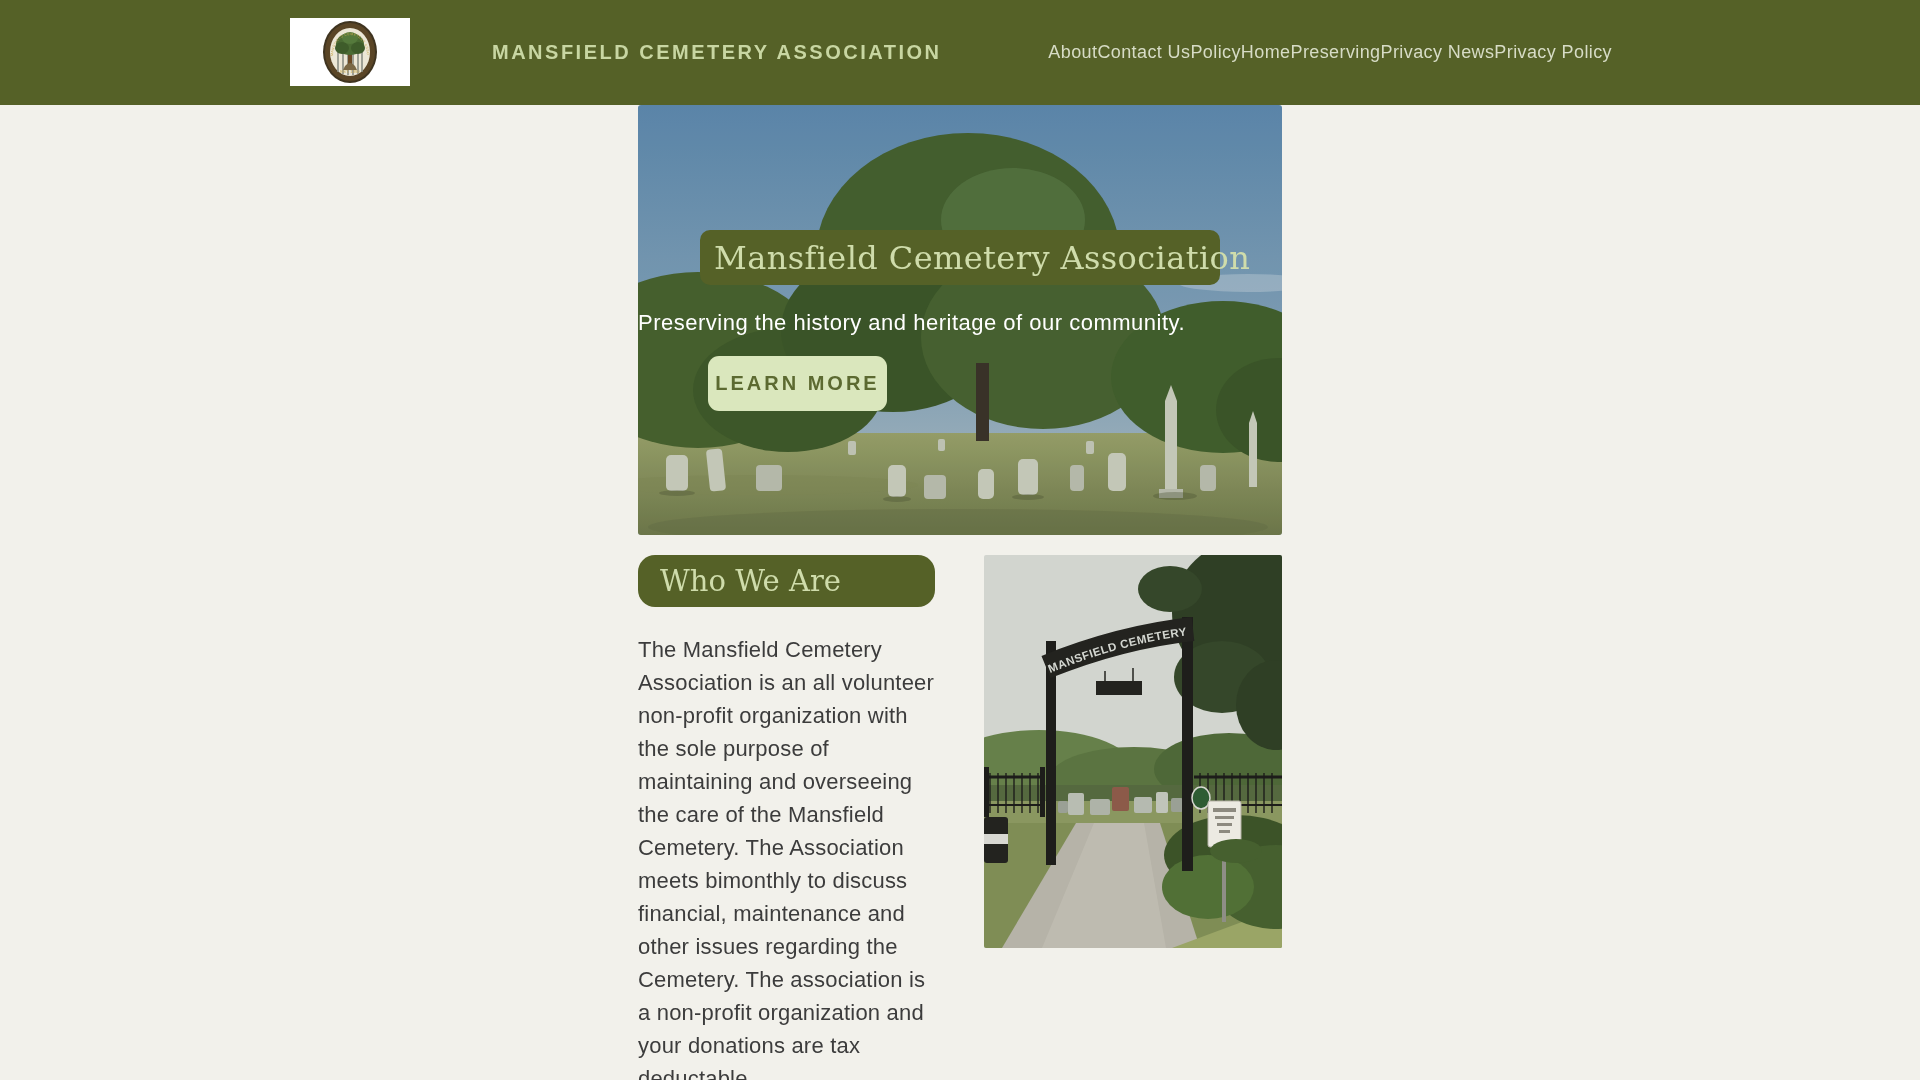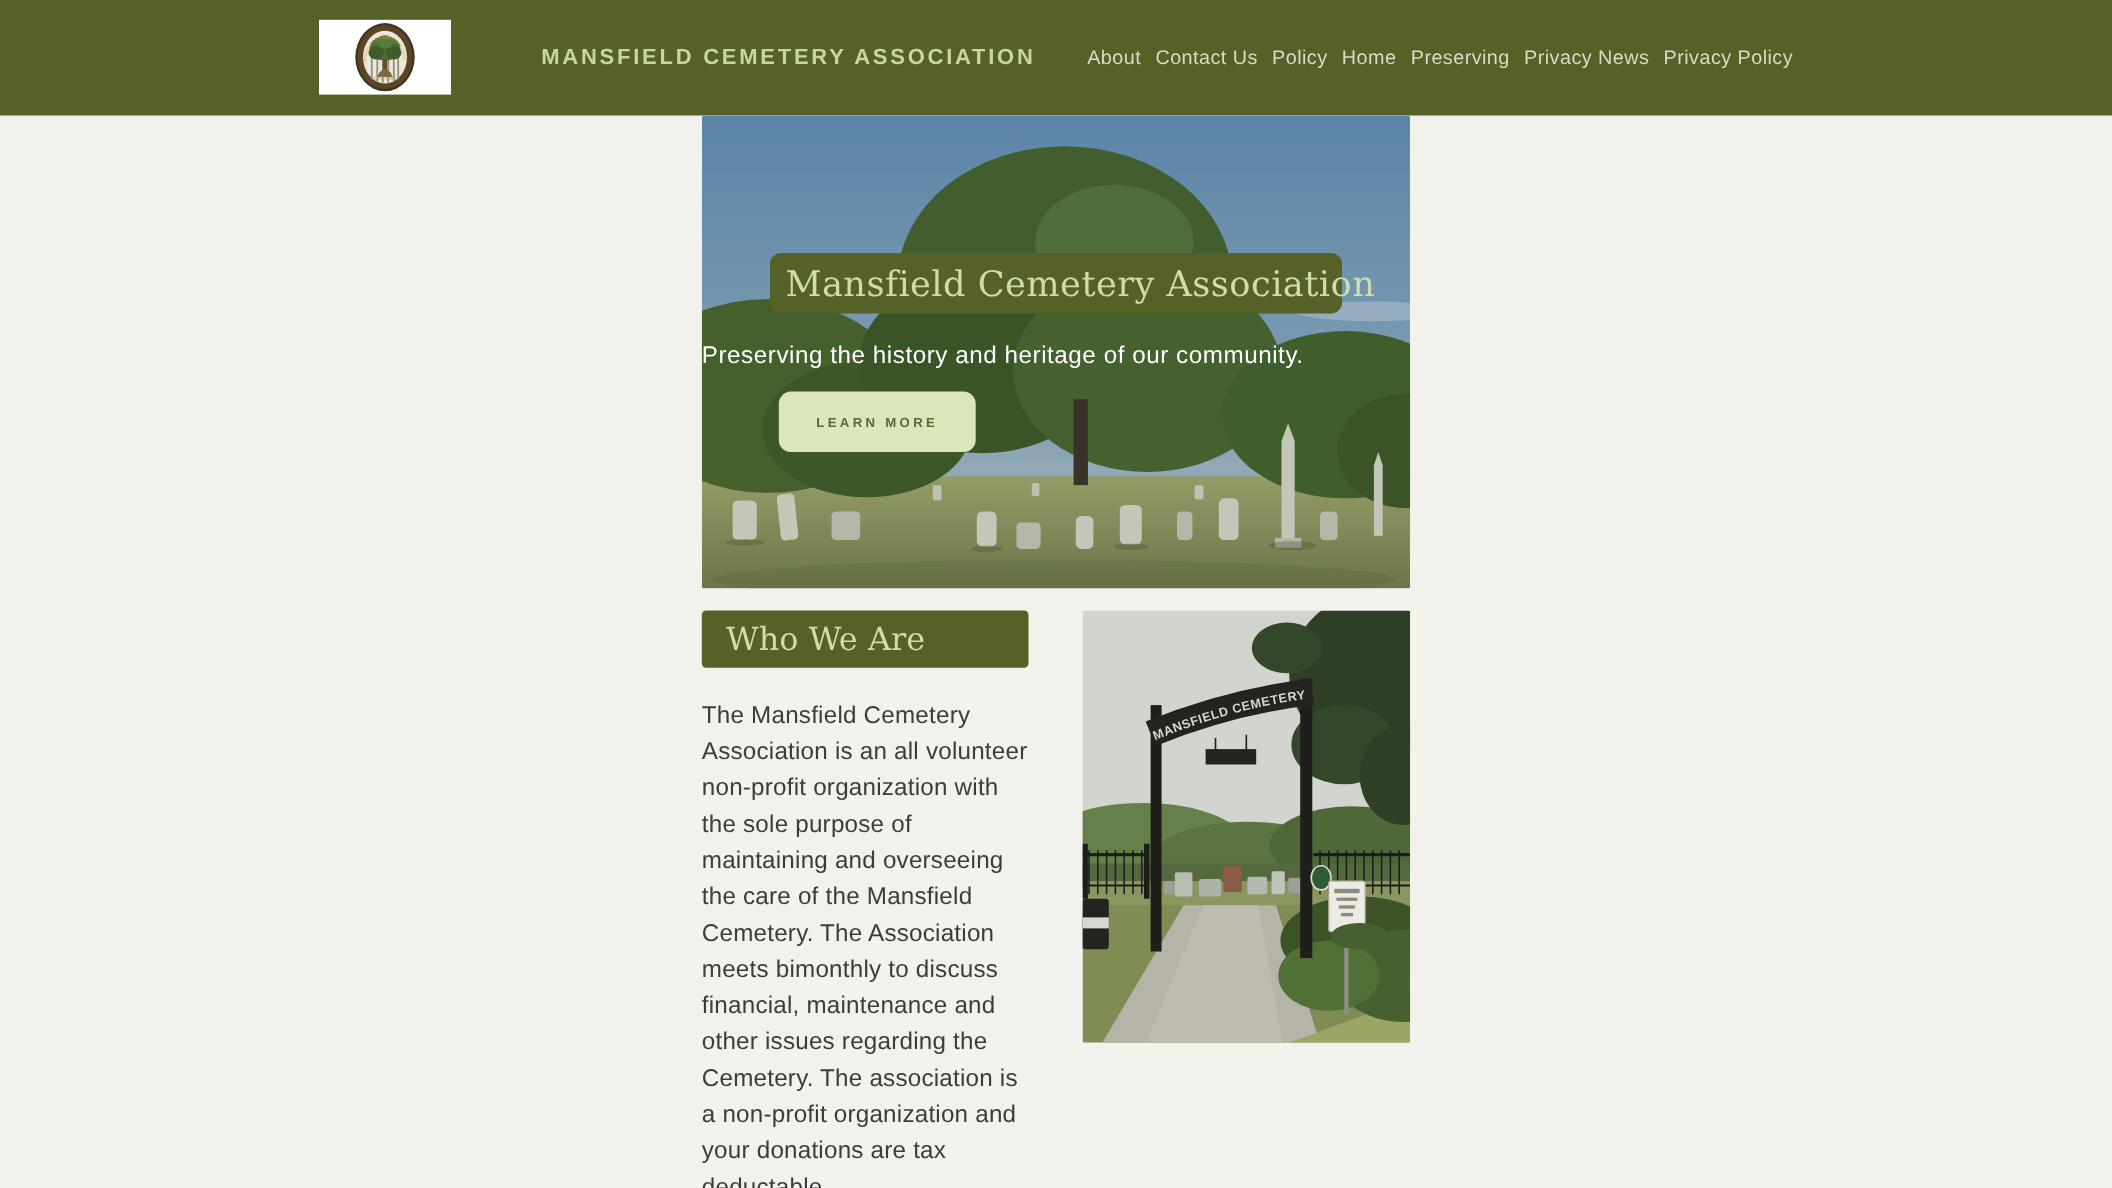--- a/index.html
+++ b/index.html
@@ -6,41 +6,41 @@
   .page{
     position:relative;width:1920px;height:1080px;overflow:hidden;
     background:#f2f1eb;font-family:"Liberation Sans",sans-serif;
   }
   
   .site-header{position:absolute;left:0;top:0;width:1920px;height:105px;background:#556127;}
   .logo-box{position:absolute;left:290px;top:18px;width:120px;height:68px;background:#ffffff;
             display:flex;align-items:center;justify-content:center;cursor:pointer;}
   .site-title{position:absolute;left:492px;top:0;height:105px;display:flex;align-items:center;
               color:#c8d6a2;font-size:20px;font-weight:bold;letter-spacing:2.5px;}
-  .main-nav{position:absolute;right:290px;top:0;height:105px;display:flex;align-items:center;gap:13px;}
+  .main-nav{position:absolute;right:308px;top:0;height:105px;display:flex;align-items:center;}
   .main-nav a{color:#d7dcc6;font-size:18px;font-weight:300;letter-spacing:.4px;
               text-decoration:none;cursor:pointer;white-space:nowrap;}
   
   .main-col{position:absolute;left:638px;top:105px;width:644px;}
   
   .hero{position:relative;width:644px;height:430px;border-radius:3px;overflow:hidden;}
   .hero svg{display:block;}
   .hero-title-box{position:absolute;left:62px;top:125px;width:520px;height:55px;background:#556127;
                   border-radius:10px;display:flex;align-items:center;padding-left:14px;box-sizing:border-box;}
   .hero-title{font-family:"DejaVu Serif",serif;font-size:32px;font-weight:500;color:#cfdcab;
               letter-spacing:.4px;white-space:nowrap;}
   .hero-subtitle{position:absolute;left:0;right:0;top:205px;text-align:left;color:#ffffff;
                  font-size:22px;font-weight:300;letter-spacing:.5px;}
   .btn{background:#dae7bd;color:#5c6a31;border:none;border-radius:11px;cursor:pointer;
-       font-family:"Liberation Sans",sans-serif;font-size:12px;letter-spacing:3px;font-weight:600;}
+       font-family:"Liberation Sans",sans-serif;font-size:20px;letter-spacing:3px;font-weight:600;}
   .hero-btn{position:absolute;left:70px;top:251px;width:179px;height:55px;}
   
   .who-row{display:flex;justify-content:space-between;margin-top:20px;width:644px;}
   .who-col{width:300px;}
-  .who-heading-box{width:297px;height:52px;background:#556127;border-radius:4px;display:flex;
+  .who-heading-box{width:297px;height:52px;background:#556127;border-radius:17px;display:flex;
                    align-items:center;padding-left:22px;box-sizing:border-box;}
   .who-heading{font-family:"DejaVu Serif",serif;font-size:29px;font-weight:500;color:#cfdcab;}
   .who-text{margin:26px 0 0 0;width:300px;font-size:22px;line-height:33px;color:#3c3c3c;
             font-weight:300;letter-spacing:.2px;}
   .gate-photo{width:298px;height:393px;border-radius:2px;overflow:hidden;}
   .gate-photo svg{display:block;}
 </style>
 </head>
 <body>
 

